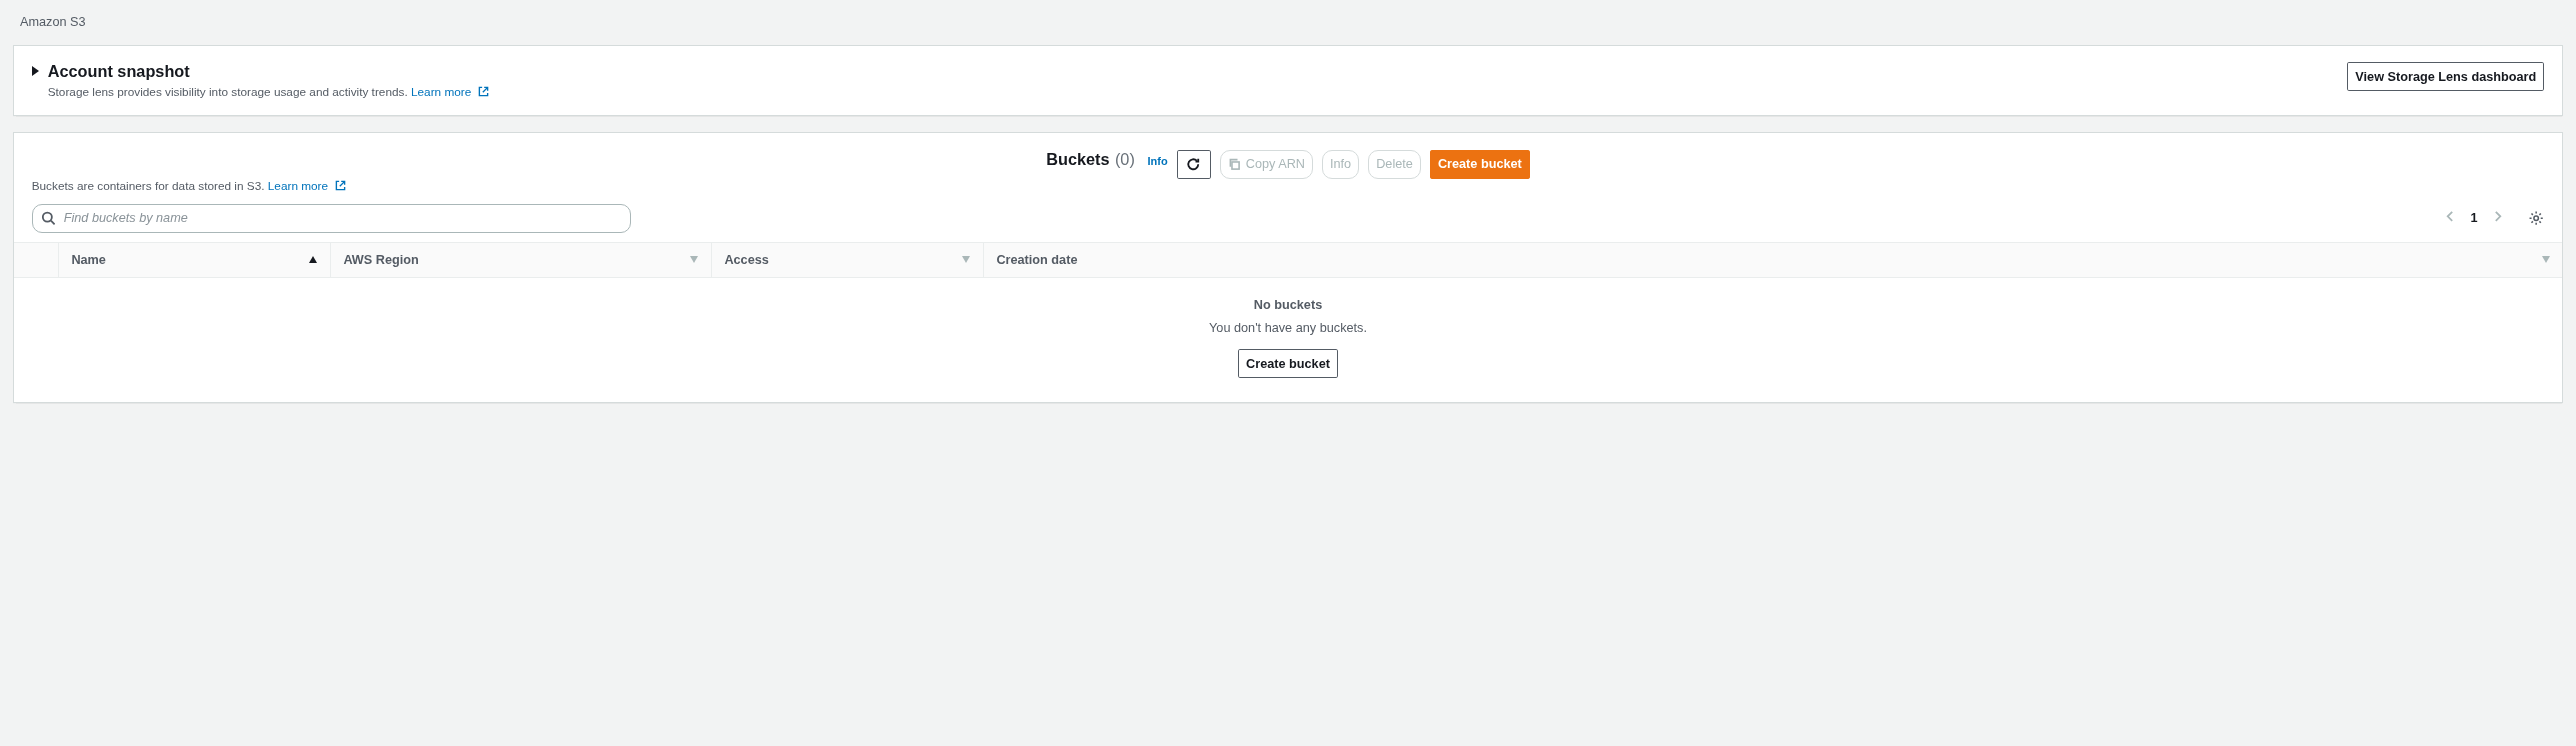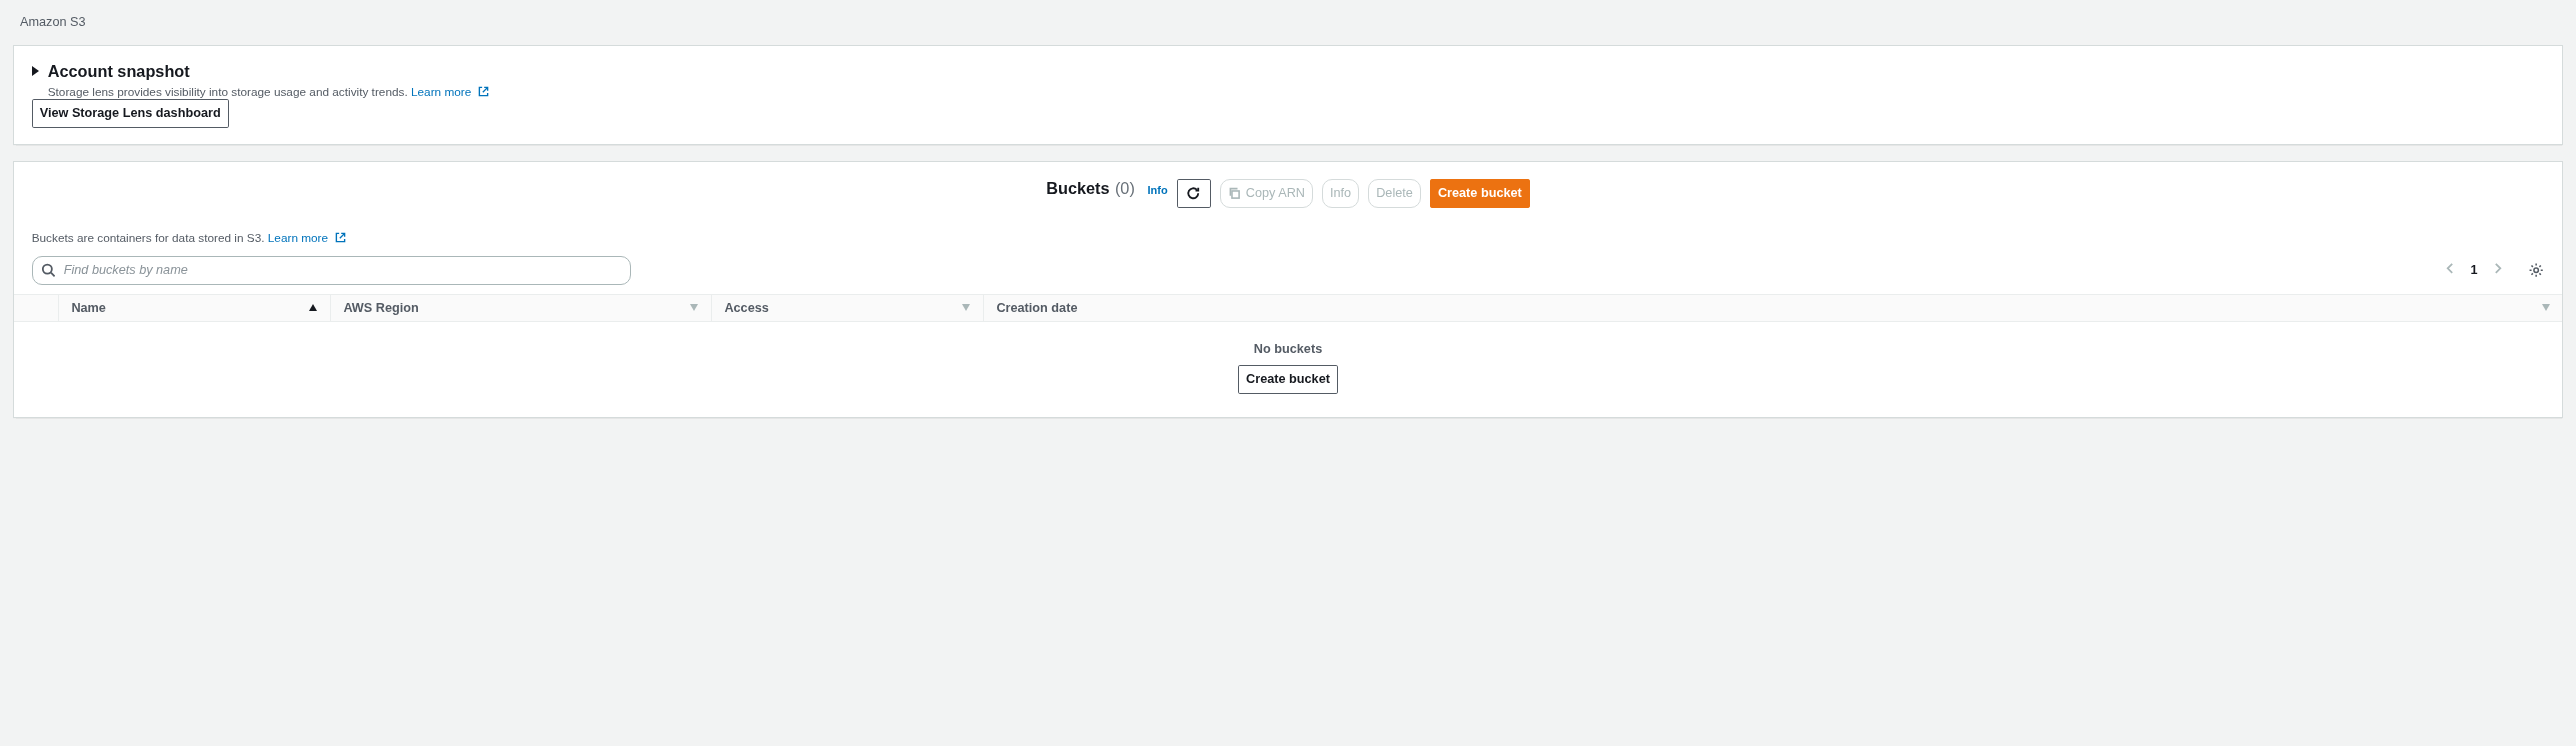--- a/index.html
+++ b/index.html
@@ -23,21 +23,20 @@
     background: #fff;
     border: 0.9px solid #d5dbdb;
     box-shadow: 0 0.9px 0.9px rgba(0,0,0,0.05);
     margin-bottom: 16.3px;
   }
   .snapshot-panel {
     padding: 16.3px 18px;
     display: flex;
     justify-content: space-between;
     align-items: flex-start;
-    flex-direction: column;
   }
   .snapshot-left {
     display: flex;
     align-items: flex-start;
     gap: 9px;
   }
   .caret {
     width: 0; height: 0;
     border-top: 5.4px solid transparent;
     border-bottom: 5.4px solid transparent;
@@ -126,21 +125,21 @@
   .info-link {
     font-size: 11px;
     font-weight: 700;
     color: #0073bb;
     margin-left: 7.3px;
     cursor: pointer;
   }
   .buckets-desc {
     font-size: 11.8px;
     color: #545b64;
-    margin-top: 23px;
+    margin-top: 0;
     padding: 0 18px;
   }
   .action-bar {
     display: flex;
     gap: 9px;
     align-items: center;
   }
   .tools-row {
     display: flex;
     justify-content: space-between;
@@ -188,21 +187,21 @@
     width: 16.3px; height: 16.3px;
     cursor: pointer;
     margin-left: 9px;
     color: #545b64;
   }
   .table-head {
     border-top: 0.9px solid #eaeded;
     border-bottom: 0.9px solid #eaeded;
     display: flex;
     align-items: stretch;
-    height: 28px;
+    height: 36px;
     font-size: 12.7px;
     font-weight: 700;
     color: #545b64;
     background: #fafafa;
   }
   .th {
     display: flex;
     align-items: center;
     justify-content: space-between;
     padding: 0 12.7px;
@@ -358,19 +357,20 @@
         <span class="sort-tri sort-none"></span>
       </div>
       <div class="th th-date">
         <span>Creation date</span>
         <span class="sort-tri sort-none"></span>
       </div>
     </div>
 
     <div class="empty-state">
       <div class="empty-title">No buckets</div>
+      <div class="empty-sub">You don't have any buckets.</div>
       <button class="btn">Create bucket</button>
     </div>
 
   </div>
 
 </div>
 
 
 </body></html>

